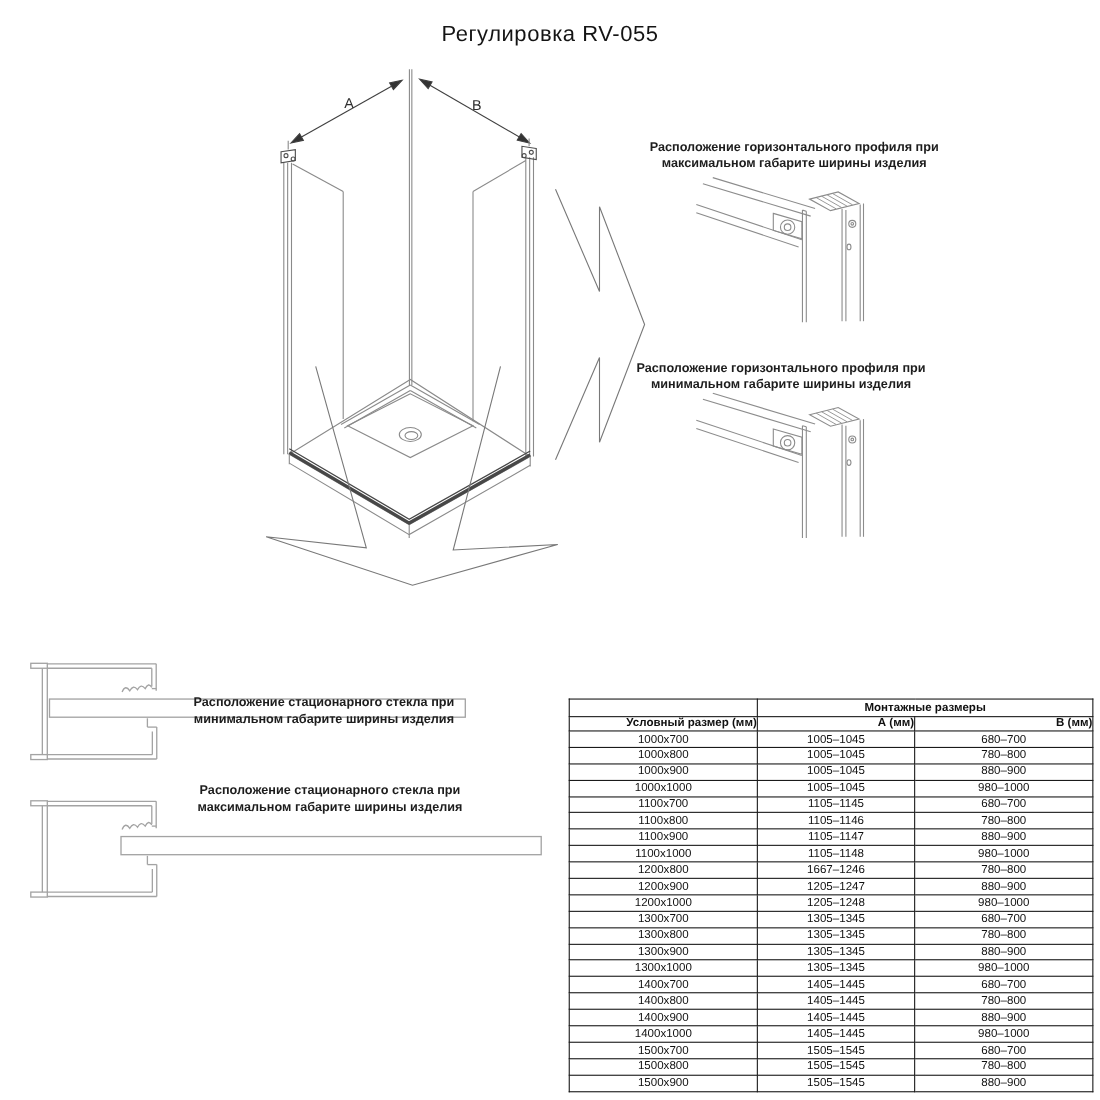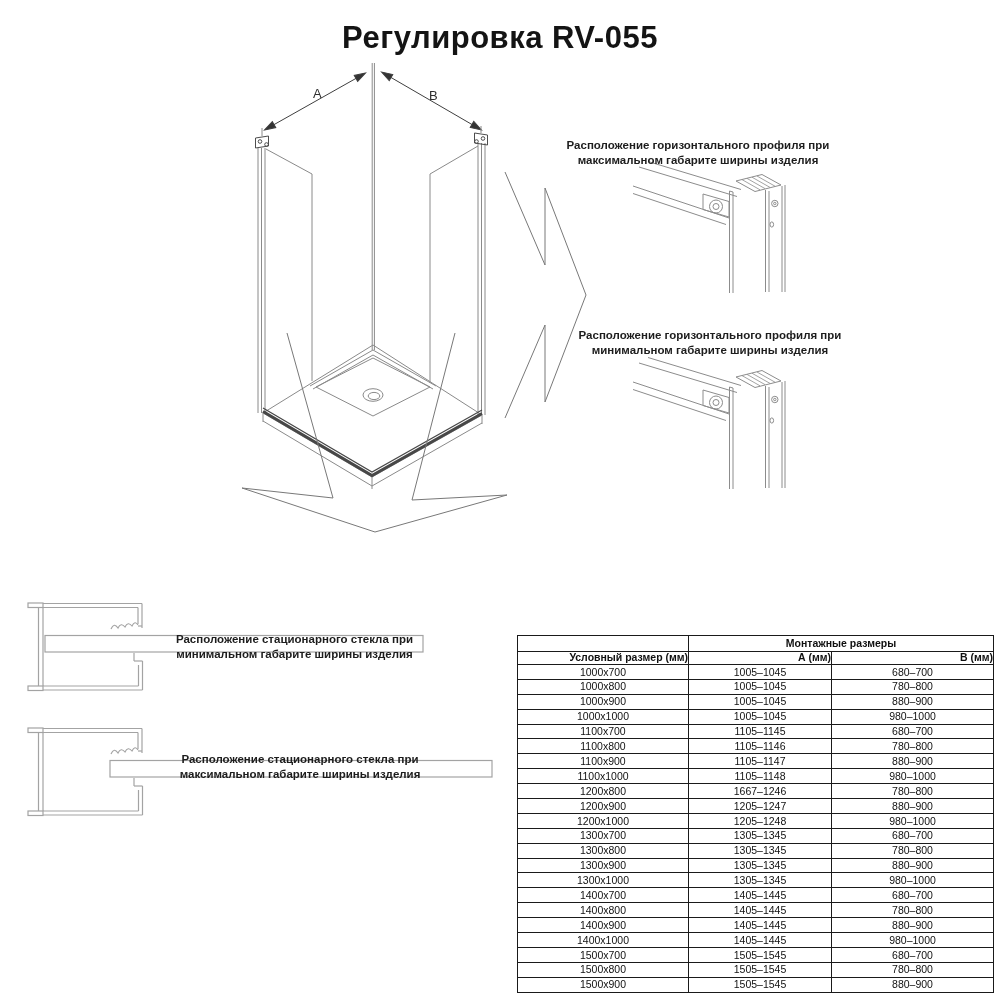--- a/index.html
+++ b/index.html
@@ -1,25 +1,25 @@
 <!DOCTYPE html>
 <html><head>
 <meta charset="utf-8">
 <style>
   html,body{margin:0;padding:0;background:#fff;}
   body{width:1000px;height:1000px;position:relative;overflow:hidden;
        font-family:"Liberation Sans","DejaVu Sans",sans-serif;color:#161616;}
   .page-title{position:absolute;top:20px;left:0;width:1000px;text-align:center;
-       font-size:31px;font-weight:700;color:#141414;letter-spacing:.5px;}
+       font-size:20px;font-weight:400;color:#141414;letter-spacing:.5px;}
   .caption{position:absolute;text-align:center;font-size:11.5px;font-weight:700;
        line-height:15px;color:#1d1d1d;}
-  #cap-detail-max{left:558px;top:127px;width:280px;margin-top:11px;}
+  #cap-detail-max{left:582px;top:127px;width:280px;}
   #cap-detail-min{left:570px;top:328px;width:280px;}
   #cap-glass-min{left:152px;top:584px;width:285px;margin-top:48px;}
-  #cap-glass-max{left:155px;top:752px;width:290px;}
+  #cap-glass-max{left:155px;top:712px;width:290px;}
   svg.drawing{position:absolute;left:0;top:0;pointer-events:none;}
   table.size-table{position:absolute;left:517px;top:635px;width:476px;
        border-collapse:collapse;table-layout:fixed;font-size:10.5px;color:#101010;}
   table.size-table td,table.size-table th{border:1px solid #1a1a1a;padding:0;
        text-align:center;vertical-align:middle;height:13.9px;line-height:1.02;
        overflow:hidden;white-space:nowrap;}
   table.size-table th{font-weight:700;font-size:10.5px;}
   tr.hdr1 th{height:14.5px;}
   tr.hdr2 th{height:12.5px;text-align:right;}
   th.corner{border-left:1px solid #1a1a1a;}

